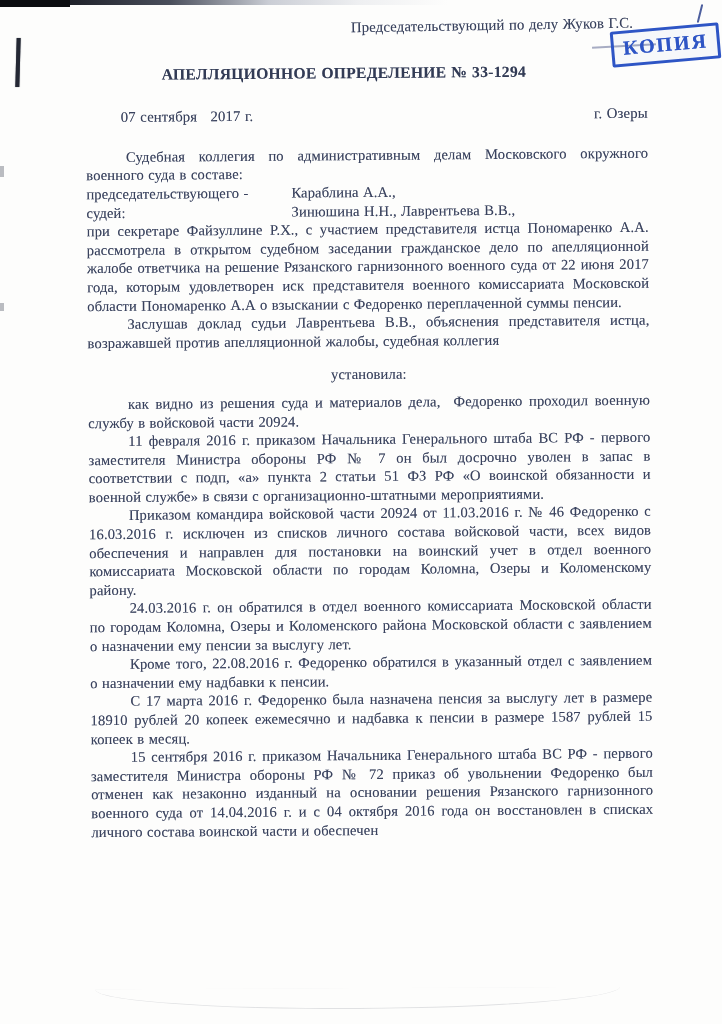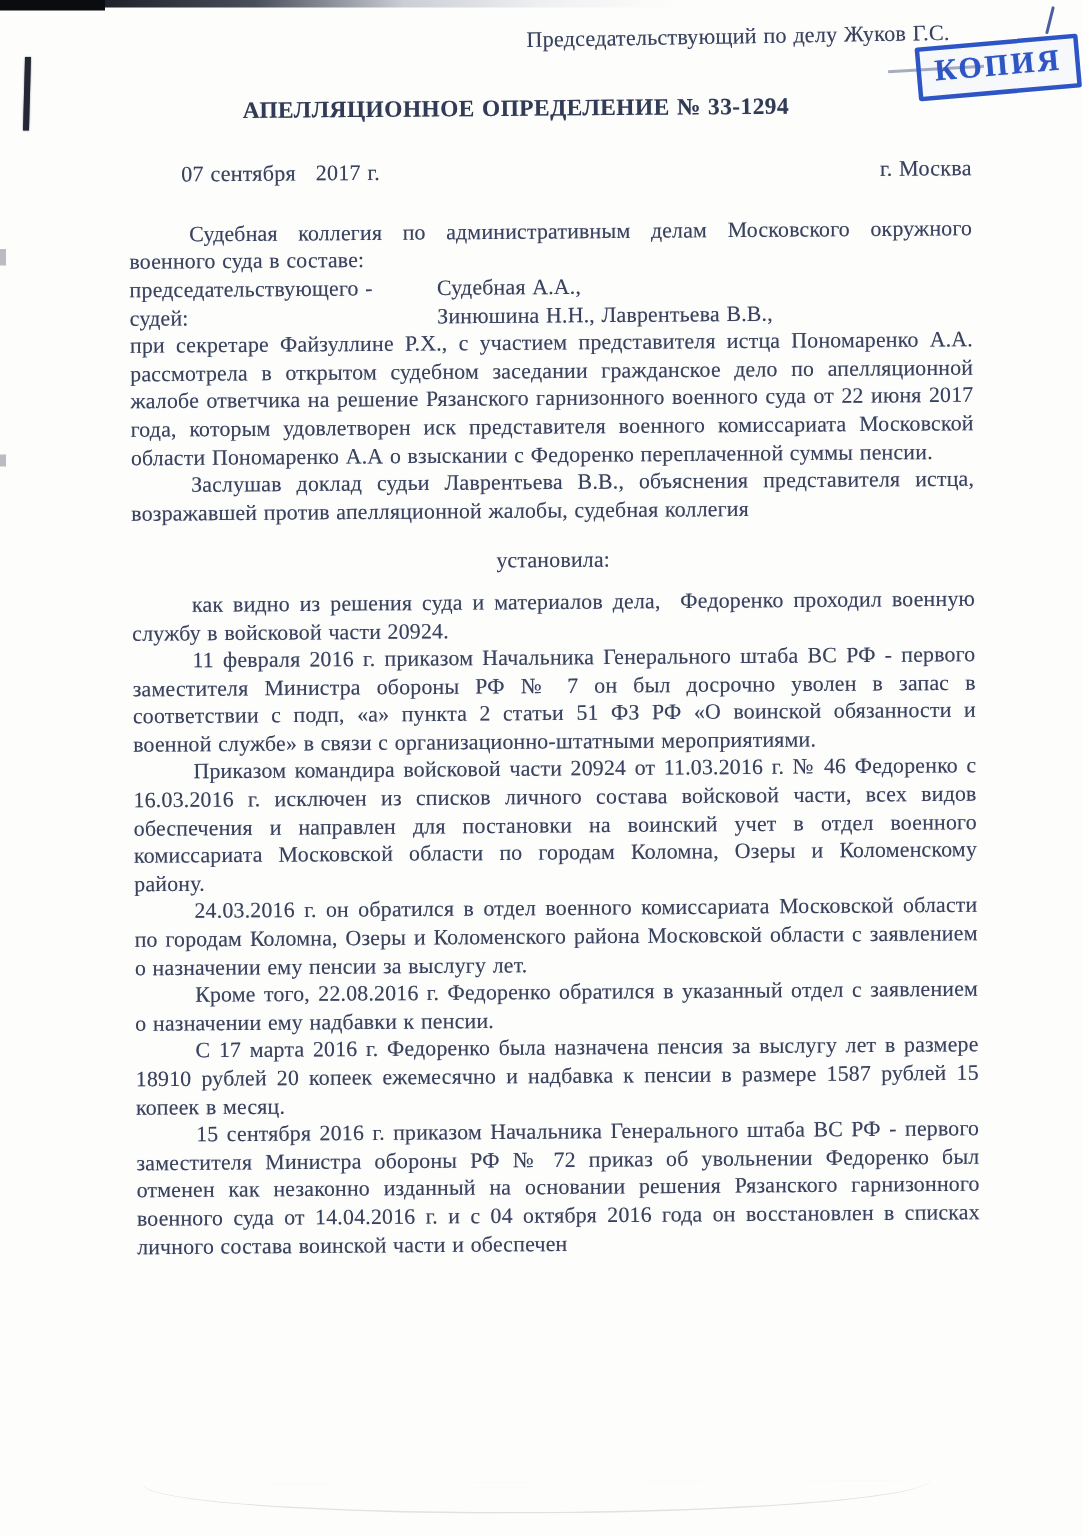--- a/index.html
+++ b/index.html
@@ -99,29 +99,29 @@
   </div>
 
   <div class="content">
 
     <div class="header-right">Председательствующий по делу Жуков Г.С.</div>
 
     <div class="doc-title">АПЕЛЛЯЦИОННОЕ ОПРЕДЕЛЕНИЕ  № 33-1294</div>
 
     <div class="dateline">
       <span>07 сентября&nbsp;&nbsp; 2017 г.</span>
-      <span>г. Москва</span>
+      <span>г. Озеры</span>
     </div>
 
     <div class="doc-body">
 
       <div class="para indent">Судебная коллегия по административным делам Московского окружного военного суда в составе:</div>
 
       <div class="comp-row">
-        <span class="comp-role">председательствующего -</span><span>Судебная А.А.,</span>
+        <span class="comp-role">председательствующего -</span><span>Караблина А.А.,</span>
       </div>
       <div class="comp-row">
         <span class="comp-role">судей:</span><span>Зинюшина Н.Н., Лаврентьева В.В.,</span>
       </div>
 
       <div class="para">при секретаре Файзуллине Р.Х., с участием представителя истца Пономаренко А.А. рассмотрела в открытом судебном заседании гражданское дело по апелляционной жалобе ответчика на решение Рязанского гарнизонного военного суда от 22 июня 2017 года, которым удовлетворен иск представителя военного комиссариата Московской области Пономаренко А.А о взыскании с Федоренко переплаченной суммы пенсии.</div>
       <div class="para indent">Заслушав доклад судьи Лаврентьева В.В., объяснения представителя истца, возражавшей против апелляционной жалобы, судебная коллегия</div>
 
       <div class="ustanovila">установила:</div>
 

